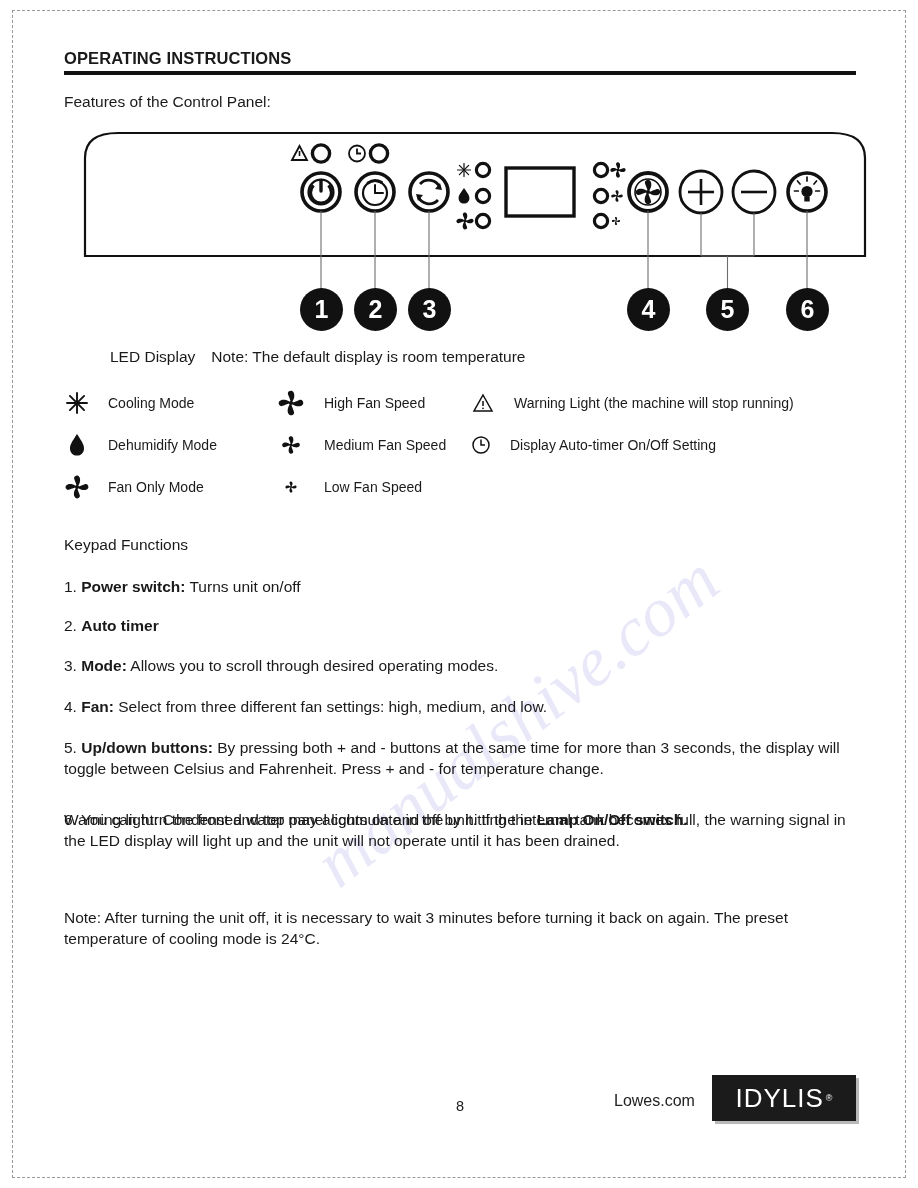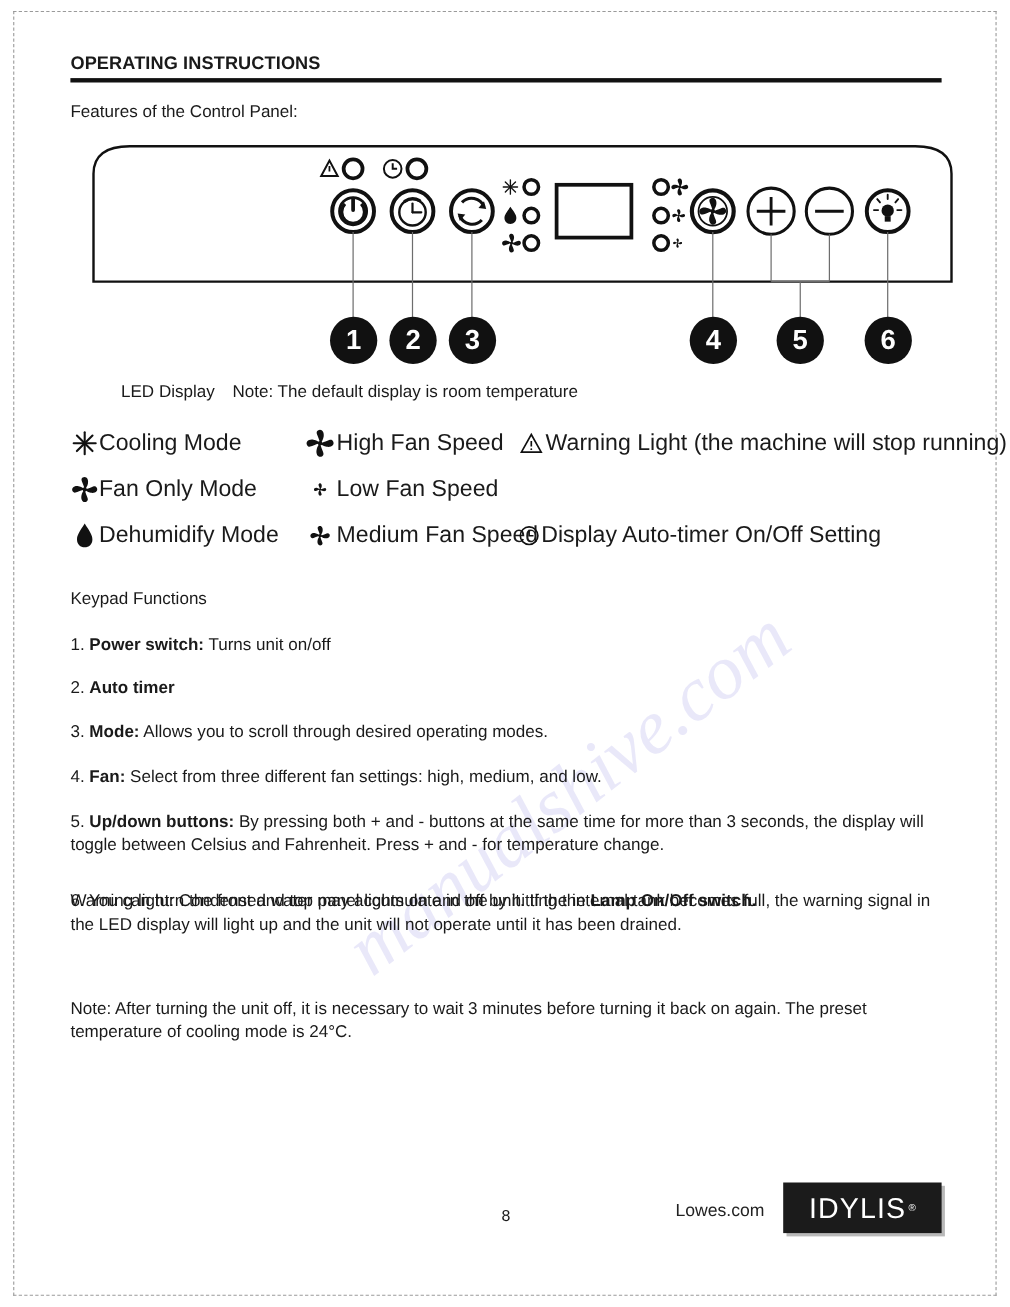--- a/index.html
+++ b/index.html
@@ -90,23 +90,24 @@
     width: 792px;
   }
   .legend-row {
     position: relative;
     height: 42px;
   }
   .legend-cell {
     position: absolute;
     display: flex;
     align-items: center;
-    font-size: 21px;
+    font-size: 14px;
     white-space: nowrap;
     height: 42px;
+    gap: 18px;
   }
   .col-a { left: 0; }
   .col-b { left: 212px; text-align: right; }
   .col-c { left: 406px; }
   .legend-cell .ico {
     display: inline-flex;
     align-items: center;
     justify-content: center;
     flex: none;
   }
@@ -429,20 +430,54 @@
               <circle cx="11" cy="15.3" r="0.85" fill="#111"></circle>
             </svg>
           </span>
           <span class="txt">Warning Light (the machine will stop running)</span>
         </div>
       </div>
 
       <div class="legend-row">
         <div class="legend-cell col-a">
           <span class="ico" style="width:26px">
+            <svg width="18" height="26" viewBox="0 0 18 26">
+              <path d="M9,2 C4.2,9.5 2,12.6 2,16.4 C2,20.6 5.1,23.6 9,23.6 C12.9,23.6 16,20.6 16,16.4 C16,12.6 13.8,9.5 9,2 Z" fill="#111"></path>
+            </svg>
+          </span>
+          <span class="txt">Dehumidify Mode</span>
+        </div>
+        <div class="legend-cell col-b">
+          <span class="ico" style="width:30px">
+            <svg width="28" height="28" viewBox="-16 -16 32 32" fill="#111">
+              <g transform="scale(0.66)">
+                <path d="M0,0 C-2,-9 -6,-12 -2.5,-14.5 C1.5,-17 5,-13 4,-7.5 C3.4,-4.2 1.8,-1.6 0,0 Z"></path>
+                <path d="M0,0 C9,-2 12,-6 14.5,-2.5 C17,1.5 13,5 7.5,4 C4.2,3.4 1.6,1.8 0,0 Z"></path>
+                <path d="M0,0 C2,9 6,12 2.5,14.5 C-1.5,17 -5,13 -4,7.5 C-3.4,4.2 -1.8,1.6 0,0 Z"></path>
+                <path d="M0,0 C-9,2 -12,6 -14.5,2.5 C-17,-1.5 -13,-5 -7.5,-4 C-4.2,-3.4 -1.6,-1.8 0,0 Z"></path>
+                <circle cx="0" cy="0" r="2.6"></circle>
+              </g>
+            </svg>
+          </span>
+          <span class="txt">Medium Fan Speed</span>
+        </div>
+        <div class="legend-cell col-c">
+          <span class="ico" style="width:22px">
+            <svg width="20" height="20" viewBox="0 0 20 20">
+              <circle cx="10" cy="10" r="8" fill="none" stroke="#111" stroke-width="1.5"></circle>
+              <path d="M10,4.6 L10,10 L14,10" fill="none" stroke="#111" stroke-width="1.5"></path>
+            </svg>
+          </span>
+          <span class="txt">Display Auto-timer On/Off Setting</span>
+        </div>
+      </div>
+
+      <div class="legend-row">
+        <div class="legend-cell col-a">
+          <span class="ico" style="width:26px">
             <svg width="28" height="28" viewBox="-16 -16 32 32" fill="#111">
               <g transform="scale(0.92)">
                 <path d="M0,0 C-2,-9 -6,-12 -2.5,-14.5 C1.5,-17 5,-13 4,-7.5 C3.4,-4.2 1.8,-1.6 0,0 Z"></path>
                 <path d="M0,0 C9,-2 12,-6 14.5,-2.5 C17,1.5 13,5 7.5,4 C4.2,3.4 1.6,1.8 0,0 Z"></path>
                 <path d="M0,0 C2,9 6,12 2.5,14.5 C-1.5,17 -5,13 -4,7.5 C-3.4,4.2 -1.8,1.6 0,0 Z"></path>
                 <path d="M0,0 C-9,2 -12,6 -14.5,2.5 C-17,-1.5 -13,-5 -7.5,-4 C-4.2,-3.4 -1.6,-1.8 0,0 Z"></path>
                 <circle cx="0" cy="0" r="2.6"></circle>
               </g>
             </svg>
           </span>
@@ -457,54 +492,20 @@
                 <path d="M0,0 C2,9 6,12 2.5,14.5 C-1.5,17 -5,13 -4,7.5 C-3.4,4.2 -1.8,1.6 0,0 Z"></path>
                 <path d="M0,0 C-9,2 -12,6 -14.5,2.5 C-17,-1.5 -13,-5 -7.5,-4 C-4.2,-3.4 -1.6,-1.8 0,0 Z"></path>
                 <circle cx="0" cy="0" r="2.6"></circle>
               </g>
             </svg>
           </span>
           <span class="txt">Low Fan Speed</span>
         </div>
       </div>
 
-      <div class="legend-row">
-        <div class="legend-cell col-a">
-          <span class="ico" style="width:26px">
-            <svg width="18" height="26" viewBox="0 0 18 26">
-              <path d="M9,2 C4.2,9.5 2,12.6 2,16.4 C2,20.6 5.1,23.6 9,23.6 C12.9,23.6 16,20.6 16,16.4 C16,12.6 13.8,9.5 9,2 Z" fill="#111"></path>
-            </svg>
-          </span>
-          <span class="txt">Dehumidify Mode</span>
-        </div>
-        <div class="legend-cell col-b">
-          <span class="ico" style="width:30px">
-            <svg width="28" height="28" viewBox="-16 -16 32 32" fill="#111">
-              <g transform="scale(0.66)">
-                <path d="M0,0 C-2,-9 -6,-12 -2.5,-14.5 C1.5,-17 5,-13 4,-7.5 C3.4,-4.2 1.8,-1.6 0,0 Z"></path>
-                <path d="M0,0 C9,-2 12,-6 14.5,-2.5 C17,1.5 13,5 7.5,4 C4.2,3.4 1.6,1.8 0,0 Z"></path>
-                <path d="M0,0 C2,9 6,12 2.5,14.5 C-1.5,17 -5,13 -4,7.5 C-3.4,4.2 -1.8,1.6 0,0 Z"></path>
-                <path d="M0,0 C-9,2 -12,6 -14.5,2.5 C-17,-1.5 -13,-5 -7.5,-4 C-4.2,-3.4 -1.6,-1.8 0,0 Z"></path>
-                <circle cx="0" cy="0" r="2.6"></circle>
-              </g>
-            </svg>
-          </span>
-          <span class="txt">Medium Fan Speed</span>
-        </div>
-        <div class="legend-cell col-c">
-          <span class="ico" style="width:22px">
-            <svg width="20" height="20" viewBox="0 0 20 20">
-              <circle cx="10" cy="10" r="8" fill="none" stroke="#111" stroke-width="1.5"></circle>
-              <path d="M10,4.6 L10,10 L14,10" fill="none" stroke="#111" stroke-width="1.5"></path>
-            </svg>
-          </span>
-          <span class="txt">Display Auto-timer On/Off Setting</span>
-        </div>
-      </div>
-
     </div>
 
     <div class="keypad-head">Keypad Functions</div>
 
     <div class="para p1">
       <span>1. </span><b>Power switch:</b><span> Turns unit on/off</span>
     </div>
 
     <div class="para p2">
       <span>2. </span><b>Auto timer</b>

